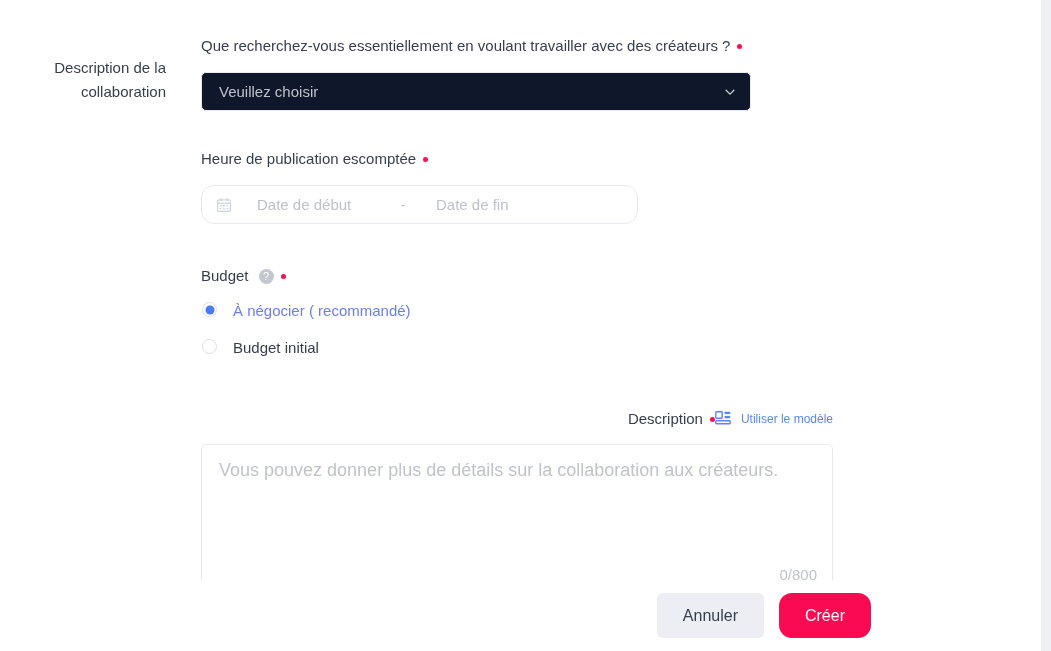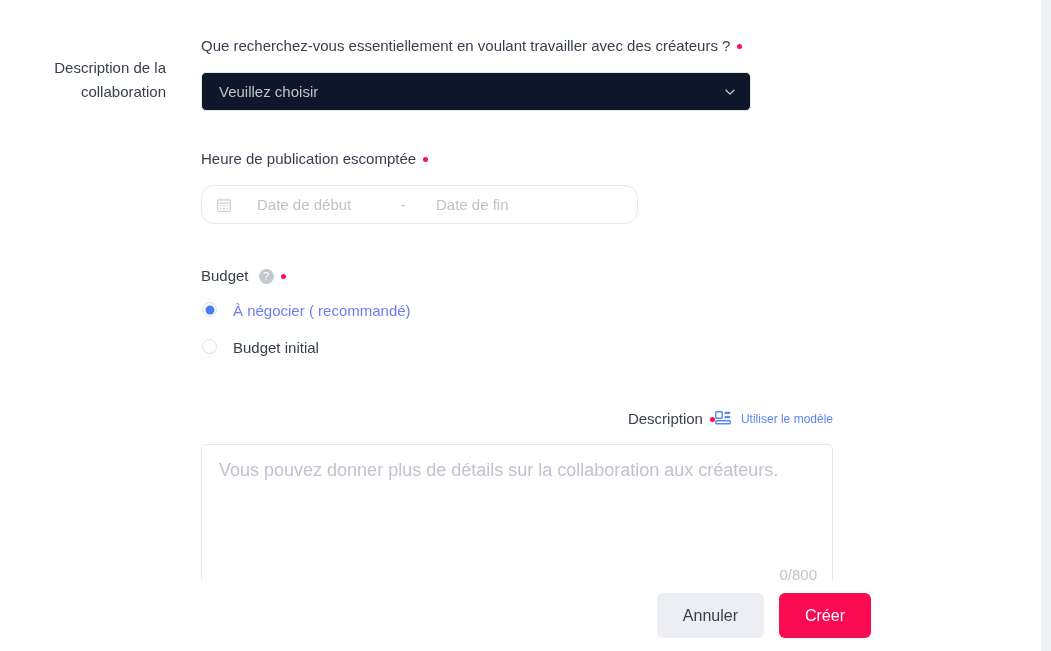--- a/index.html
+++ b/index.html
@@ -265,20 +265,21 @@
   .btn-cancel {
     background: #eceef4;
     color: #373e4e;
     min-width: 91px;
   }
   .btn-submit {
     background: #fa0a50;
     color: #ffffff;
     margin-left: 15px;
     min-width: 79px;
+    border-radius: 13px;
   }
   .scroll-gutter {
     position: absolute;
     top: 0;
     right: 0;
     width: 10px;
     height: 651px;
     background: #eef0f4;
   }
 </style>

